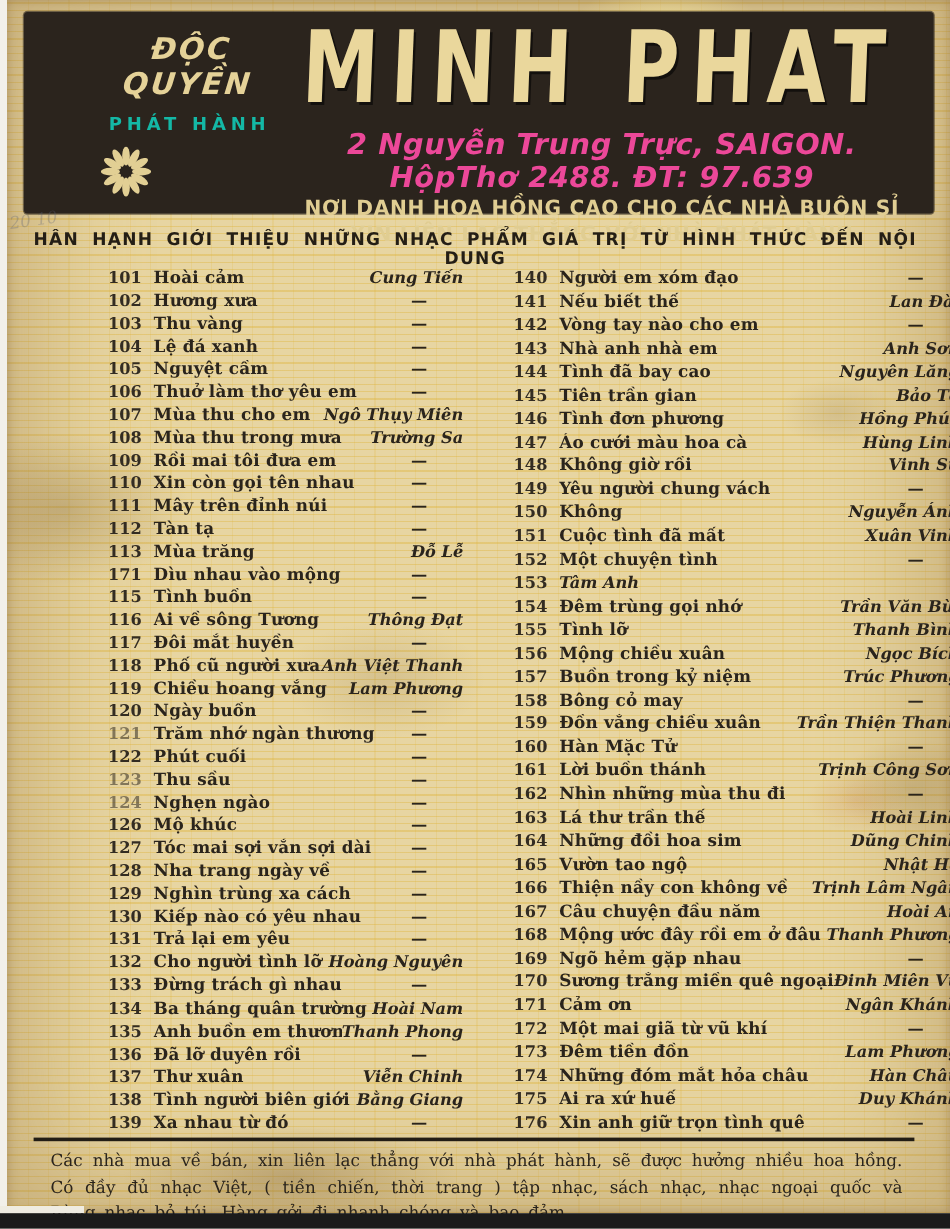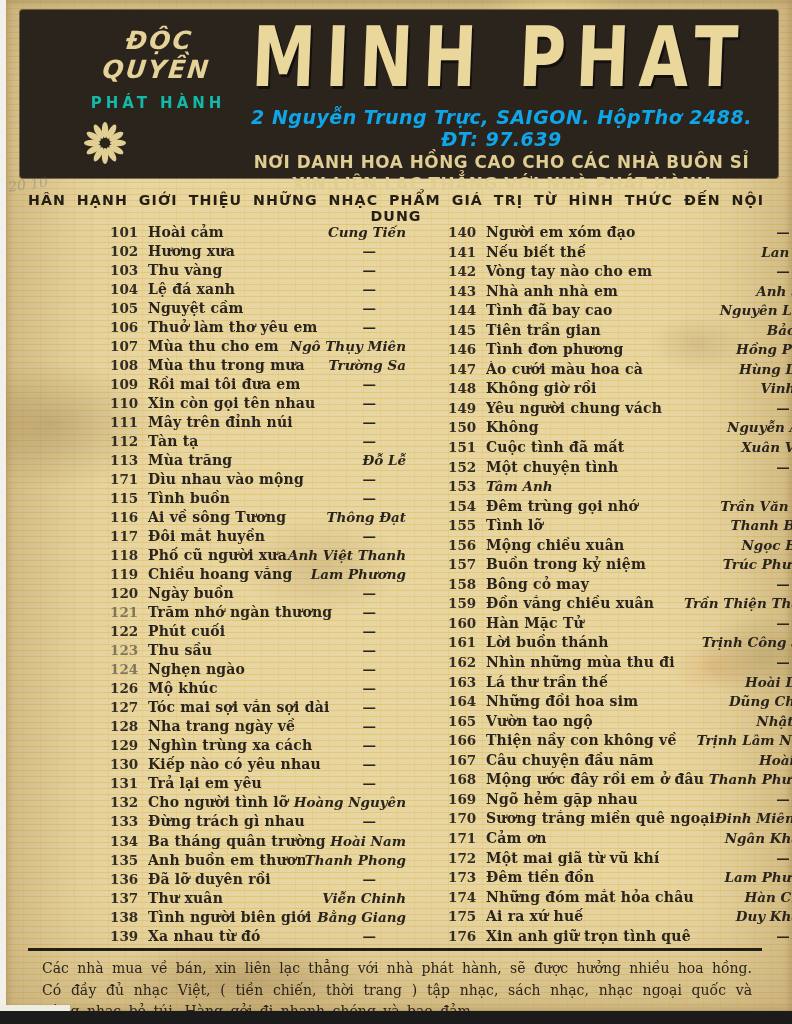--- a/index.html
+++ b/index.html
@@ -36,33 +36,33 @@
   .banner-left{position:absolute; left:58px; top:16px; width:160px; text-align:center;}
   .exclusive1{font-family:"DejaVu Sans", sans-serif; font-style:italic; font-weight:bold; font-size:25px; letter-spacing:2px; transform:skewX(-6deg);}
   .exclusive2{font-family:"DejaVu Sans", sans-serif; font-weight:bold; font-size:15px; letter-spacing:4px; margin-top:10px; color:#14b8a6;}
   .flower{position:absolute; left:64px; top:112px;}
   .banner-center{position:absolute; left:215px; right:10px; top:6px; text-align:center;}
   .brand{
     font-family:"DejaVu Sans", sans-serif; font-weight:900; font-size:64px; line-height:1.0;
     letter-spacing:10px; transform:scaleY(1.3) skewX(-3deg); transform-origin:center top;
     color:#ead79c; text-shadow:2px 2px 0 rgba(0,0,0,.55);
   }
-  .address{margin-top:26px; font-family:"DejaVu Sans", sans-serif; font-style:italic; font-weight:bold; font-size:19px; letter-spacing:.5px; color:#0ea5e9;}
+  .address{margin-top:26px; font-family:"DejaVu Sans", sans-serif; font-style:italic; font-weight:bold; font-size:24px; letter-spacing:.5px; color:#ec4899;}
   .tagline{font-family:"DejaVu Sans", sans-serif; font-weight:bold; font-size:17.5px; letter-spacing:.6px; color:#e0cd92; transform:scaleX(.96); margin-top:2px;}
 
   .pencil-note{position:absolute; left:8px; top:176px; font-style:italic; font-size:14px; color:rgba(90,95,120,.30); transform:rotate(-8deg);}
 
   .intro{
     position:absolute; left:0; right:0; top:192px; text-align:center;
     font-family:"DejaVu Sans", sans-serif; font-weight:bold; font-size:14.5px;
     letter-spacing:1.1px; word-spacing:5px; color:#241e15; transform:scaleX(.98);
   }
 
   
-  .columns{position:absolute; left:90px; right:46px; top:224px; height:720px; display:flex; gap:42px;margin-left:20px;}
+  .columns{position:absolute; left:90px; right:46px; top:224px; height:720px; display:flex; gap:42px;}
   .col{display:flex; flex-direction:column; justify-content:space-between;}
   .col.left{width:296px;}
   .col.right{flex:1;}
   .row{display:flex; align-items:baseline; color:#2a241c;}
   .no{width:38px; font-weight:bold; font-size:13.5px; flex:none; color:#332c22;}
   .title{flex:1; font-weight:bold; font-size:14px; letter-spacing:.2px; white-space:nowrap; overflow:hidden;}
   .composer{flex:none; font-style:italic; font-weight:bold; font-size:13.5px; text-align:right; white-space:nowrap;}
   .composer.dash{padding-right:30px; font-style:normal;}
   .faded .no{opacity:.55;}
 

